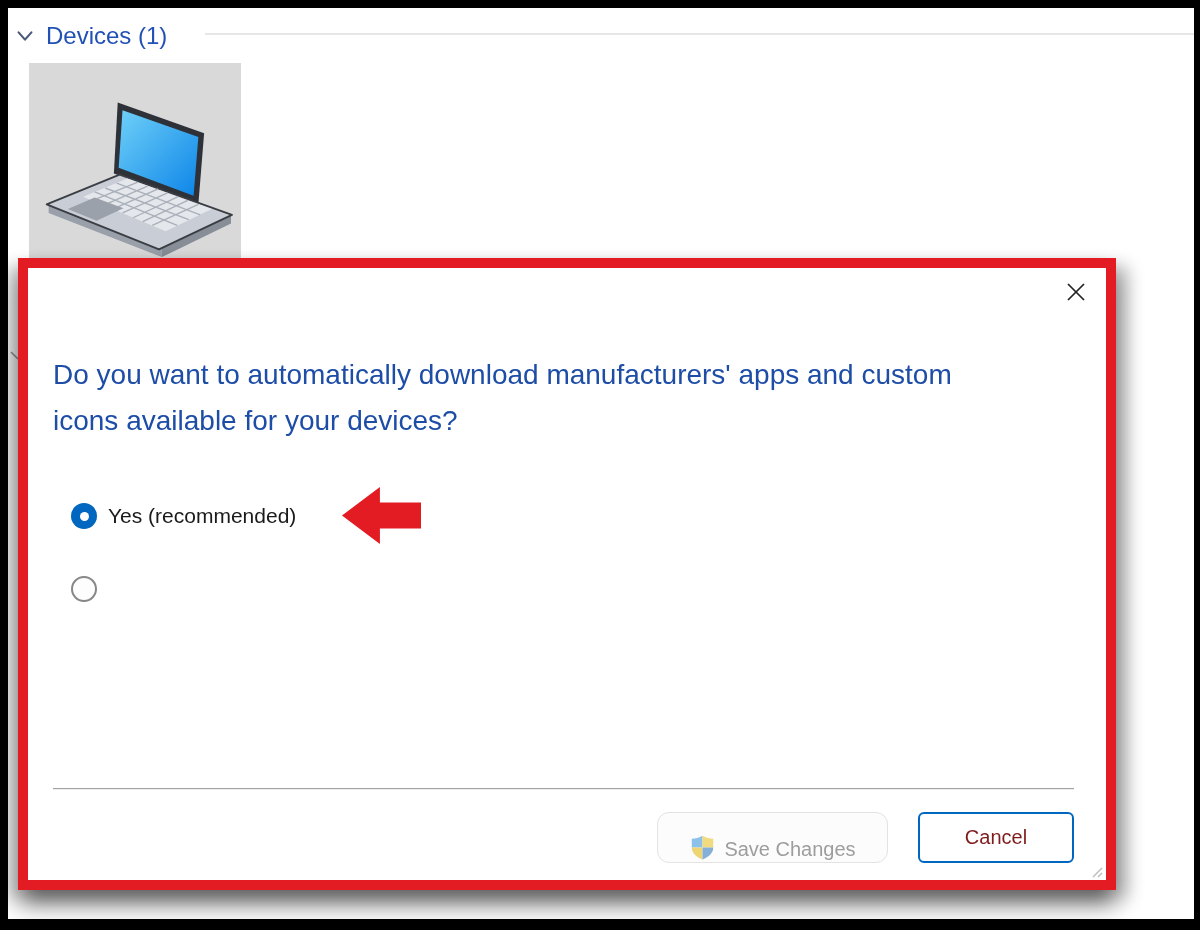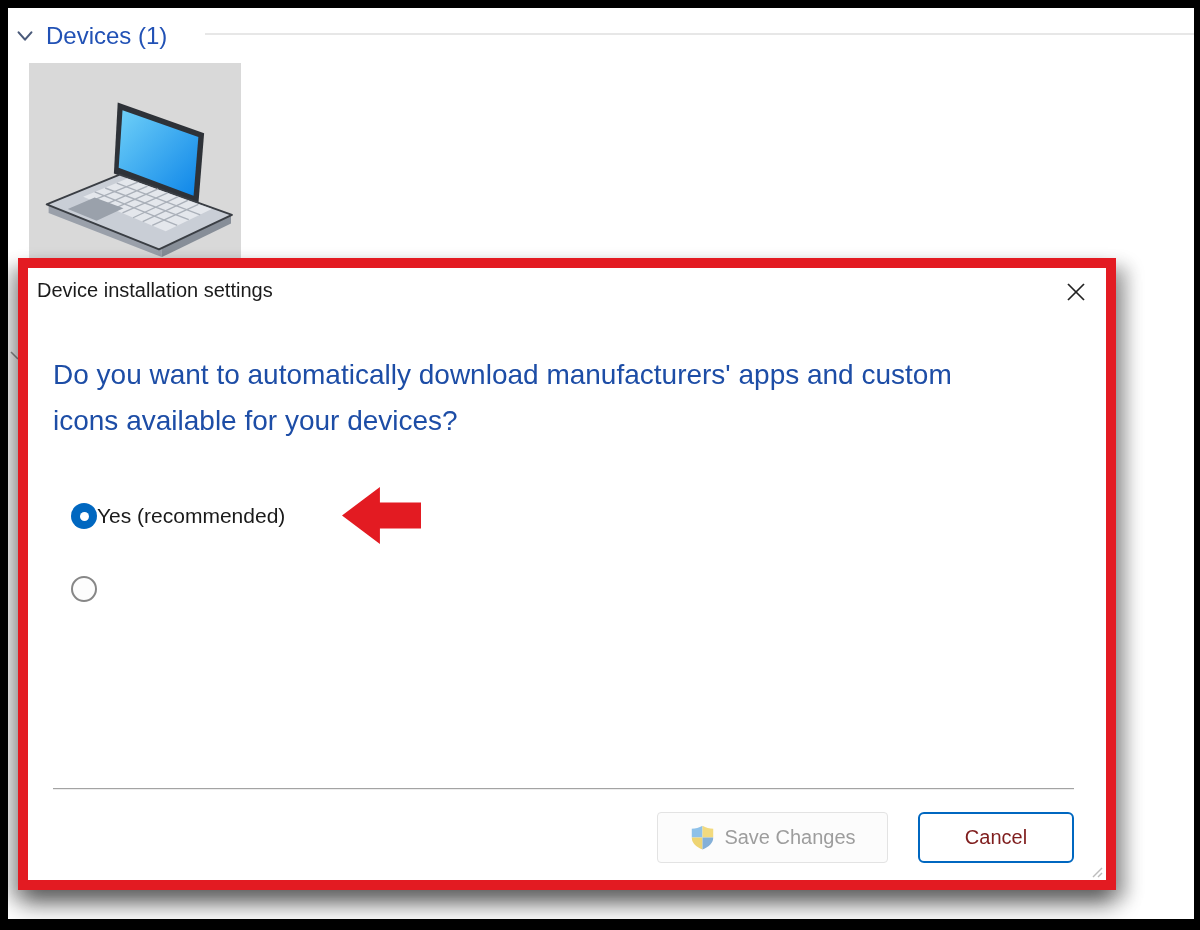--- a/index.html
+++ b/index.html
@@ -51,21 +51,21 @@
     position:absolute;right:12px;top:6px;width:36px;height:36px;
     display:flex;align-items:center;justify-content:center;
     background:transparent;border:none;cursor:pointer;
   }
   .question{
     position:absolute;left:25px;top:84px;width:905px;
     font-size:28px;line-height:46px;color:#1d4da6;
   }
   .opt-row{
     position:absolute;left:43px;height:34px;
-    display:flex;align-items:center;cursor:default;
+    display:flex;align-items:center;gap:11px;cursor:default;
   }
   .opt-yes{top:231px;}
   .opt-no{top:304px;}
   .radio{width:26px;height:26px;border-radius:50%;box-sizing:border-box;flex:0 0 auto;position:relative;}
   .radio.checked{background:#0067c0;}
   .radio.checked::after{
     content:"";position:absolute;left:50%;top:50%;width:9px;height:9px;margin:-4.5px 0 0 -4.5px;
     border-radius:50%;background:#fff;
   }
   .radio.unchecked{background:#fdfdfd;border:2px solid #878787;}
@@ -82,22 +82,23 @@
     background:#a3a3a3;box-shadow:0 1px 0 #ededed;
   }
 
   .btn{
     position:absolute;top:544px;height:51px;box-sizing:border-box;
     display:flex;align-items:center;justify-content:center;gap:8px;
     font-family:"Liberation Sans", sans-serif;font-size:20px;
   }
   .btn-save{
     left:629px;width:231px;
-    background:#fcfcfc;border:1px solid #e3e3e3;border-radius:4px;
+    background:#fcfcfc;border:1px solid #e3e3e3;border-radius:12px;
     color:#9d9d9d;
+    align-items:flex-end;
   }
   .btn-cancel{
     left:890px;width:156px;
     background:#fff;border:2px solid #0067c0;border-radius:6px;
     color:#7f1d1d;cursor:pointer;
   }
   .grip{position:absolute;right:3px;bottom:2px;width:16px;height:16px;}
 </style>
 </head>
 <body>
@@ -136,21 +137,20 @@
       <path d="M36 147 L64 135 L94 146 L66 159 Z" fill="#9aa1ab"></path>
     </svg>
   </div>
 
   <svg class="chev-fragment" viewBox="0 0 10 10">
     <line x1="1" y1="2" x2="8" y2="9" stroke="#949494" stroke-width="1.6"></line>
   </svg>
 
   <div class="dialog">
 
-    <div class="dlg-title">Device installation settings</div>
 
     <button class="dlg-close" aria-label="Close">
       <svg width="24" height="24" viewBox="0 0 24 24">
         <line x1="4" y1="4" x2="20" y2="20" stroke="#222" stroke-width="1.7"></line>
         <line x1="20" y1="4" x2="4" y2="20" stroke="#222" stroke-width="1.7"></line>
       </svg>
     </button>
 
     <div class="question">Do you want to automatically download manufacturers' apps and custom icons available for your devices?</div>
 

